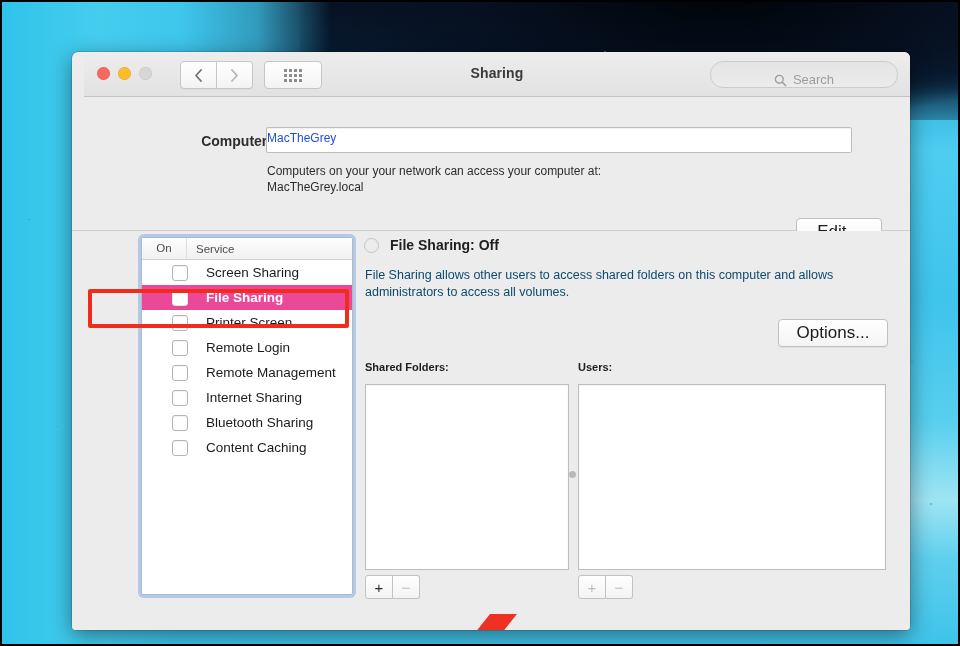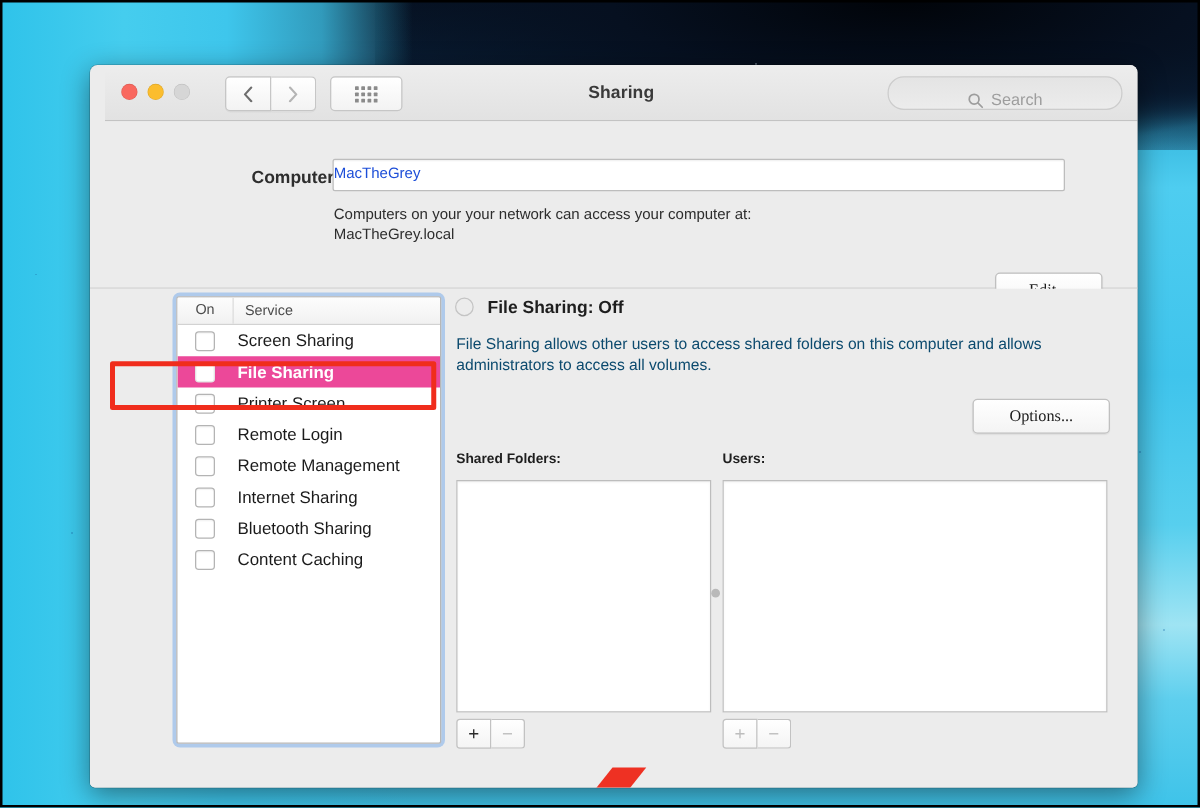--- a/index.html
+++ b/index.html
@@ -177,27 +177,26 @@
   }
   .cn-note {
     position: absolute; left: 195px; top: 66px;
     width: 470px;
     font-size: 12px; color: #2d2d2d; line-height: 16px;
   }
   .btn {
     background: linear-gradient(to bottom, #ffffff, #f4f4f4);
     border: 1px solid #c0c0c0;
     border-radius: 4px;
-    font-size: 13px;
+    font-size: 17px;
     color: #1b1b1b;
     display: flex;
     align-items: center;
     justify-content: center;
     box-shadow: 0 1px 1px rgba(0,0,0,0.06);
-    font-family: Liberation Serif, serif;
   }
   #edit-button {
     position: absolute; right: 28px; top: 121px;
     width: 84px; height: 25px;
   }
 
   
   #mainpane {
     position: relative;
     height: 400px;
@@ -228,21 +227,21 @@
     align-items: center;
     font-size: 11.5px;
     color: #4c4c4c;
   }
   #service-head .c-on { width: 44px; text-align: center; border-right: 1px solid #dcdcdc; line-height:21px; height:21px;}
   #service-head .c-svc { padding-left: 9px; }
   .srow {
     display: flex;
     align-items: center;
     height: 25px;
-    padding-left: 0;
+    padding-left: 16px;
   }
   .srow .cbcell { width: 44px; display: flex; justify-content: center; }
   .scb {
     width: 14px; height: 14px;
     background: #fff;
     border: 1px solid #b4b4b4;
     border-radius: 3px;
     box-shadow: inset 0 1px 1px rgba(0,0,0,0.05);
   }
   .srow .slabel {

